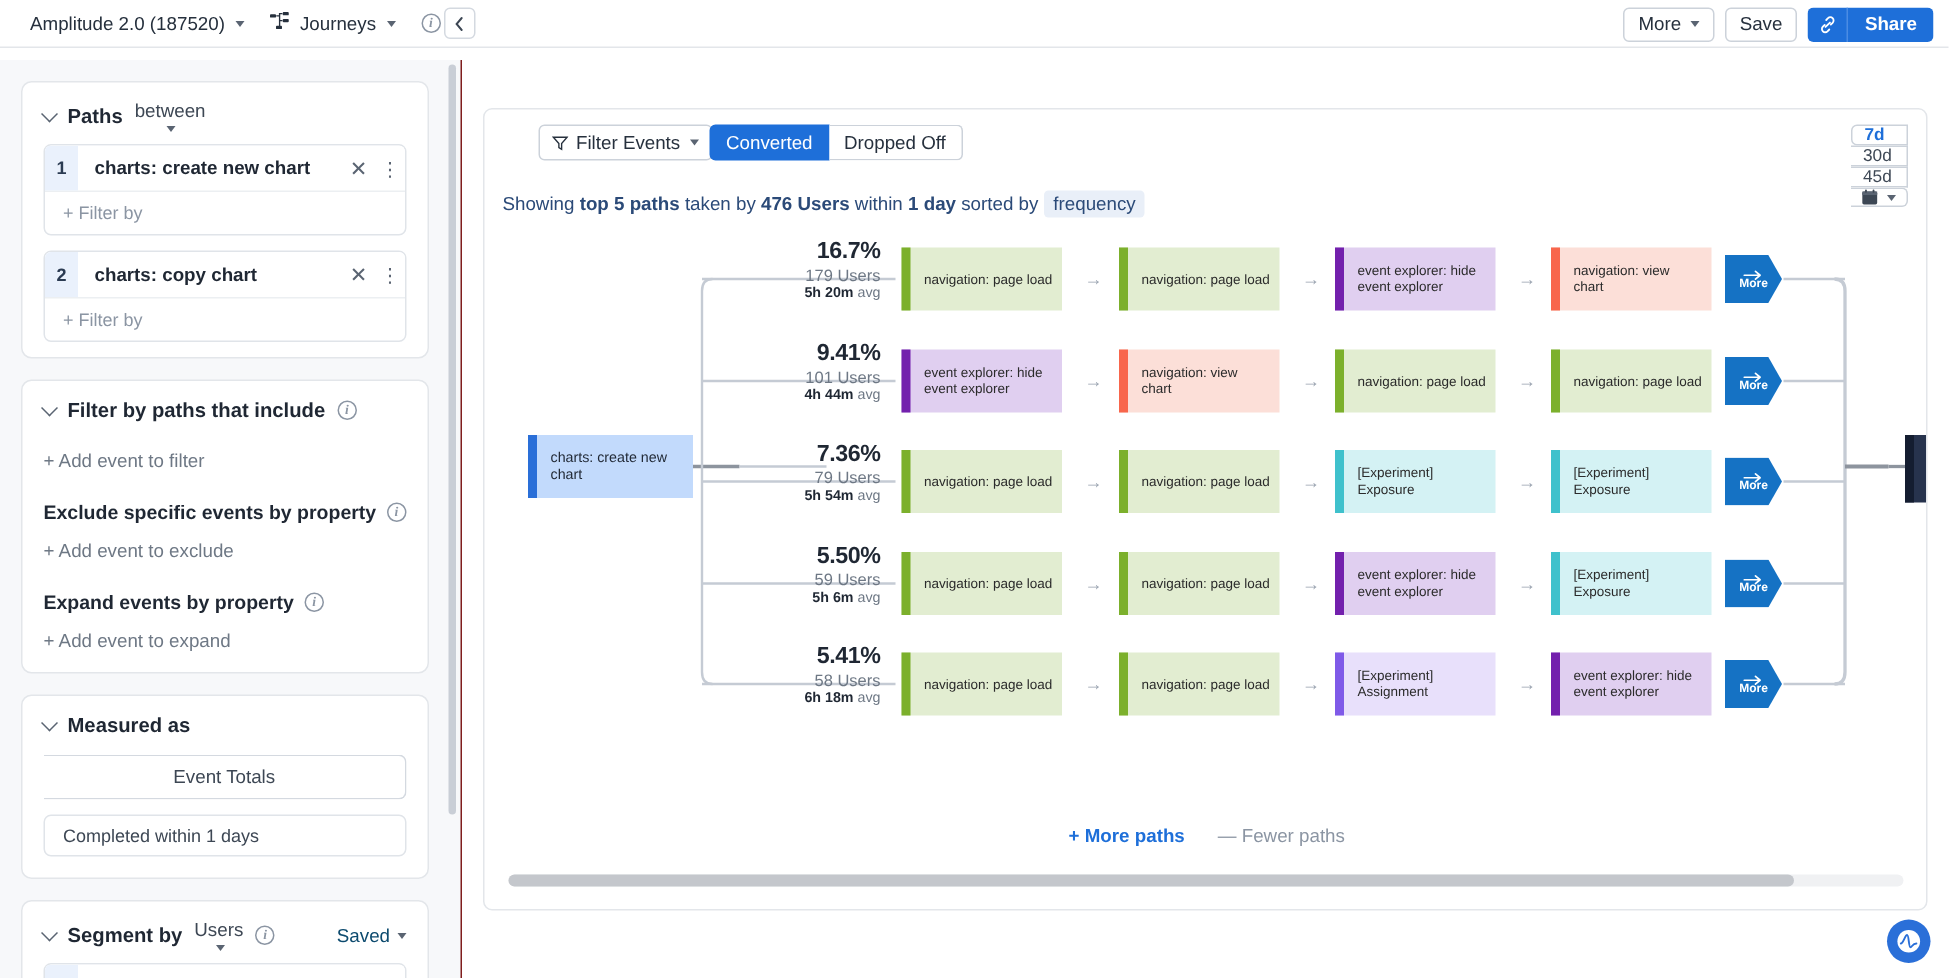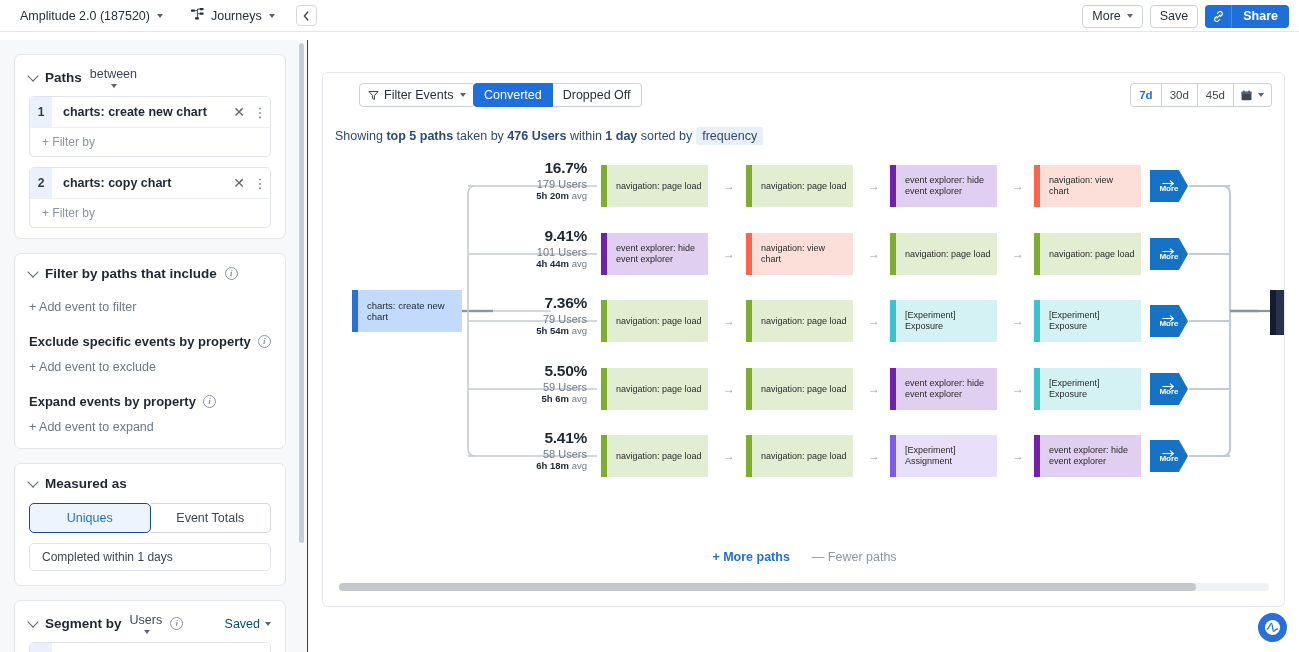--- a/index.html
+++ b/index.html
@@ -10,21 +10,21 @@
     color: #1f2733;
     overflow: hidden;
   }
 
   
   .topbar {
     position: absolute; left: 0; top: 0; width: 1299px; height: 32px;
     background: #ffffff; border-bottom: 1px solid #e3e6ea;
     display: flex; align-items: center;
   }
-  .tb-left { display: flex; align-items: center; padding-left: 14px; gap: 16px; }
+  .tb-left { display: flex; align-items: center; padding-left: 14px; gap: 5px; }
   .tb-item {
     display: flex; align-items: center; gap: 5px;
     font-size: 12.5px; color: #26303d; padding: 3px 6px; border-radius: 4px;
     cursor: pointer; white-space: nowrap;
   }
   .caret { width: 0; height: 0; border-left: 3.5px solid transparent;
            border-right: 3.5px solid transparent; border-top: 4px solid #5a6472; margin-left: 2px; }
   .info-circle {
     width: 13px; height: 13px; border-radius: 50%; border: 1.2px solid #8b95a3;
     color: #8b95a3; font-size: 9px; line-height: 11px; text-align: center;
@@ -126,21 +126,21 @@
   .filter-btn { position: absolute; left: 12px; top: 10px; display: flex; align-items: center;
                 gap: 5px; border: 1px solid #ccd2da; border-radius: 4px; background: #fff;
                 height: 24px; padding: 0 8px; font-size: 12.5px; color: #26303d; cursor: pointer; }
   .conv-grp { position: absolute; left: 126px; top: 10px; display: flex; height: 24px; }
   .conv-b { font-size: 12.5px; padding: 0 10px; display: flex; align-items: center;
             border: 1px solid #ccd2da; background: #fff; color: #26303d; cursor: pointer; }
   .conv-b:first-child { border-radius: 4px 0 0 4px; }
   .conv-b:last-child { border-radius: 0 4px 4px 0; border-left: none; }
   .conv-b.active { background: #1e6fd9; color: #fff; border-color: #1e6fd9; }
 
-  .range-grp { position: absolute; right: 12px; top: 10px; display: flex; height: 24px; }
+  .range-grp { position: absolute; right: 12px; top: 10px; display: flex; height: 24px; flex-direction: column; }
   .rb { font-size: 11.5px; padding: 0 8px; display: flex; align-items: center;
         border: 1px solid #ccd2da; border-left: none; background: #fff; color: #3d4754; cursor: pointer; }
   .rb:first-child { border-left: 1px solid #ccd2da; border-radius: 4px 0 0 4px; }
   .rb.active { color: #1e6fd9; font-weight: bold; }
   .rb.cal { border-radius: 0 4px 4px 0; gap: 4px; padding: 0 7px; }
 
   .showing { position: absolute; left: 12px; top: 56px; font-size: 12.5px; color: #2b4a78; }
   .showing b { font-weight: bold; }
   .freq-chip { background: #e9eff8; border-radius: 3px; padding: 2px 6px; margin-left: 4px; cursor: pointer; }
 
@@ -297,21 +297,20 @@
         <span class="add-link">+ Add event to expand</span>
       </div>
     </div>
 
     <div class="card">
       <div class="card-head">
         <span class="chev"></span>
         <span class="card-title">Measured as</span>
       </div>
       <div class="toggle-grp">
-        <div class="tg active">Uniques</div>
         <div class="tg">Event Totals</div>
       </div>
       <div class="within-box">Completed within 1 days</div>
     </div>
 
     <div class="card">
       <div class="card-head">
         <span class="chev"></span>
         <span class="card-title">Segment by</span>
         <span class="sub-drop">

